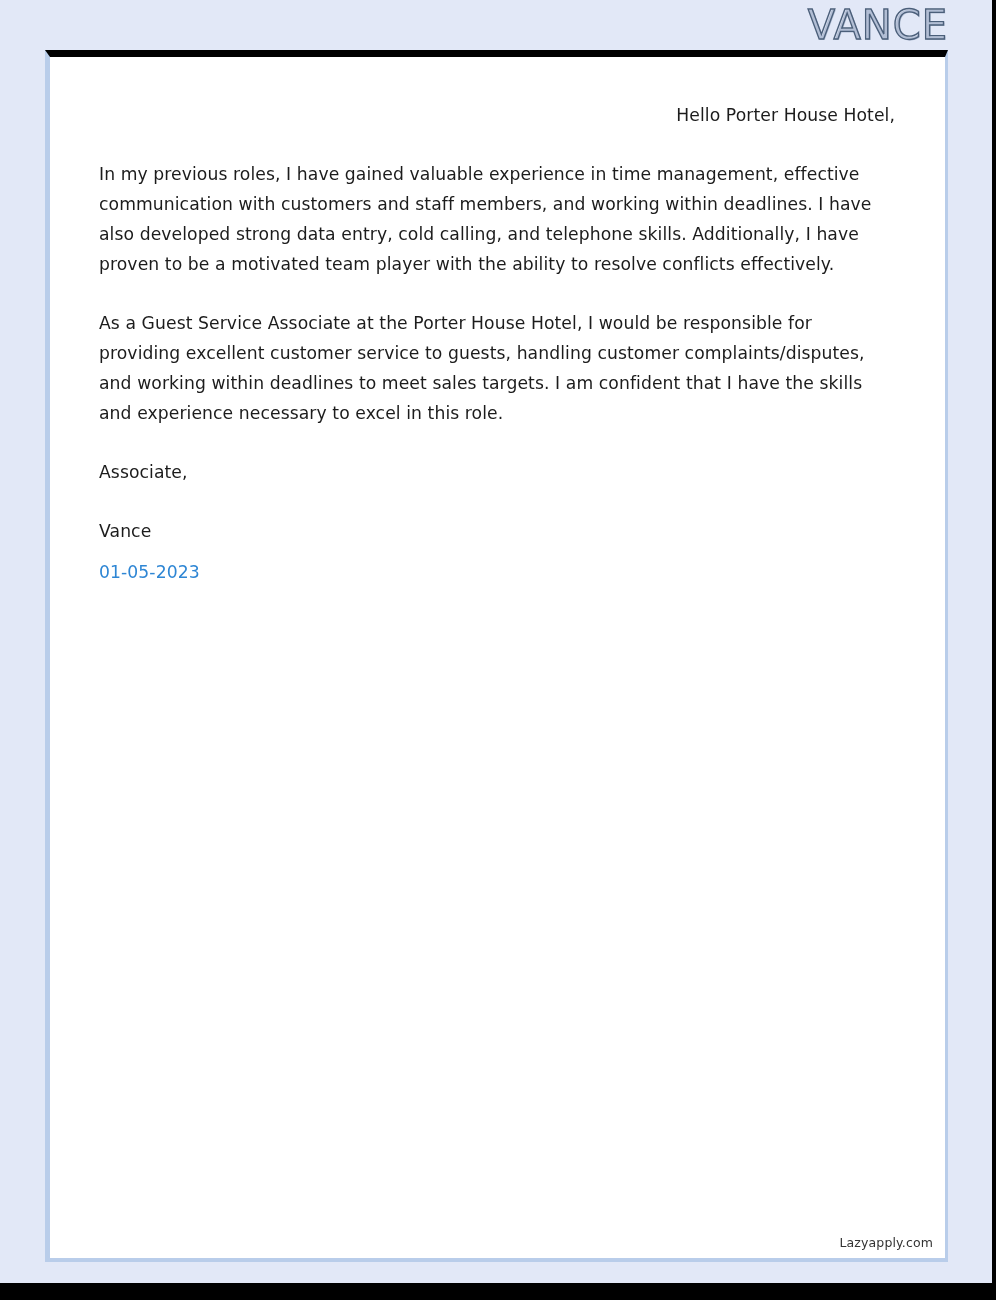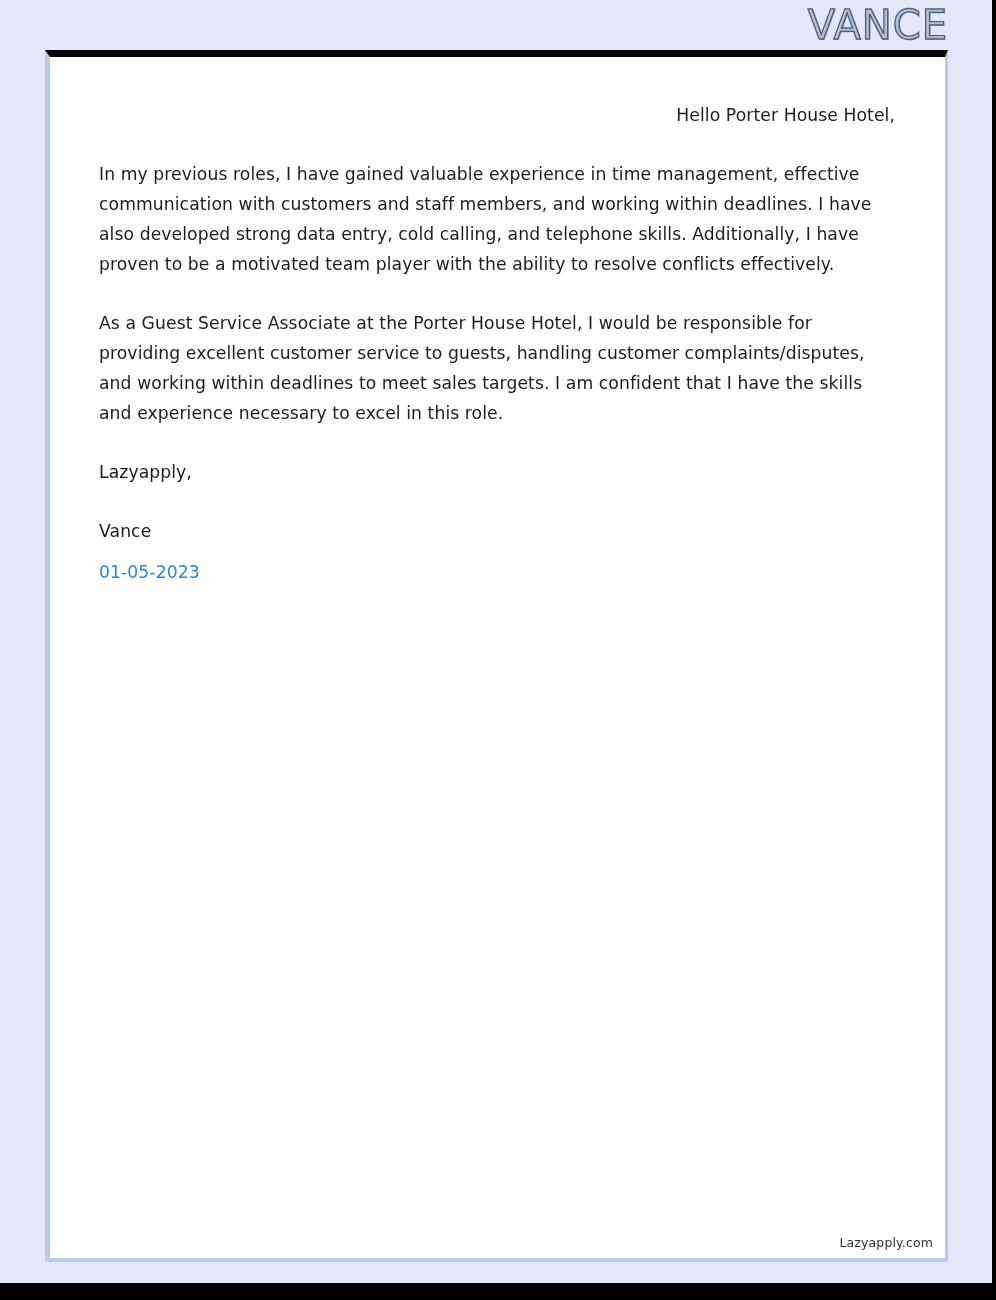--- a/index.html
+++ b/index.html
@@ -142,21 +142,21 @@
 
       <p class="para salutation">Hello Porter House Hotel,</p>
 
 
       <p class="para">In my previous roles, I have gained valuable experience in time management, effective communication with customers and staff members, and working within deadlines. I have also developed strong data entry, cold calling, and telephone skills. Additionally, I have proven to be a motivated team player with the ability to resolve conflicts effectively.</p>
 
       <p class="para">As a Guest Service Associate at the Porter House Hotel, I would be responsible for providing excellent customer service to guests, handling customer complaints/disputes, and working within deadlines to meet sales targets. I am confident that I have the skills and experience necessary to excel in this role.</p>
 
 
 
-      <p class="para closing-line">Lazyapply,</p>
+      <p class="para closing-line">Associate,</p>
 
       <p class="para signature-name">Vance</p>
 
       <p class="letter-date">01-05-2023</p>
 
     </div>
 
     <div class="page-footer">Lazyapply.com</div>
 
   </div>

